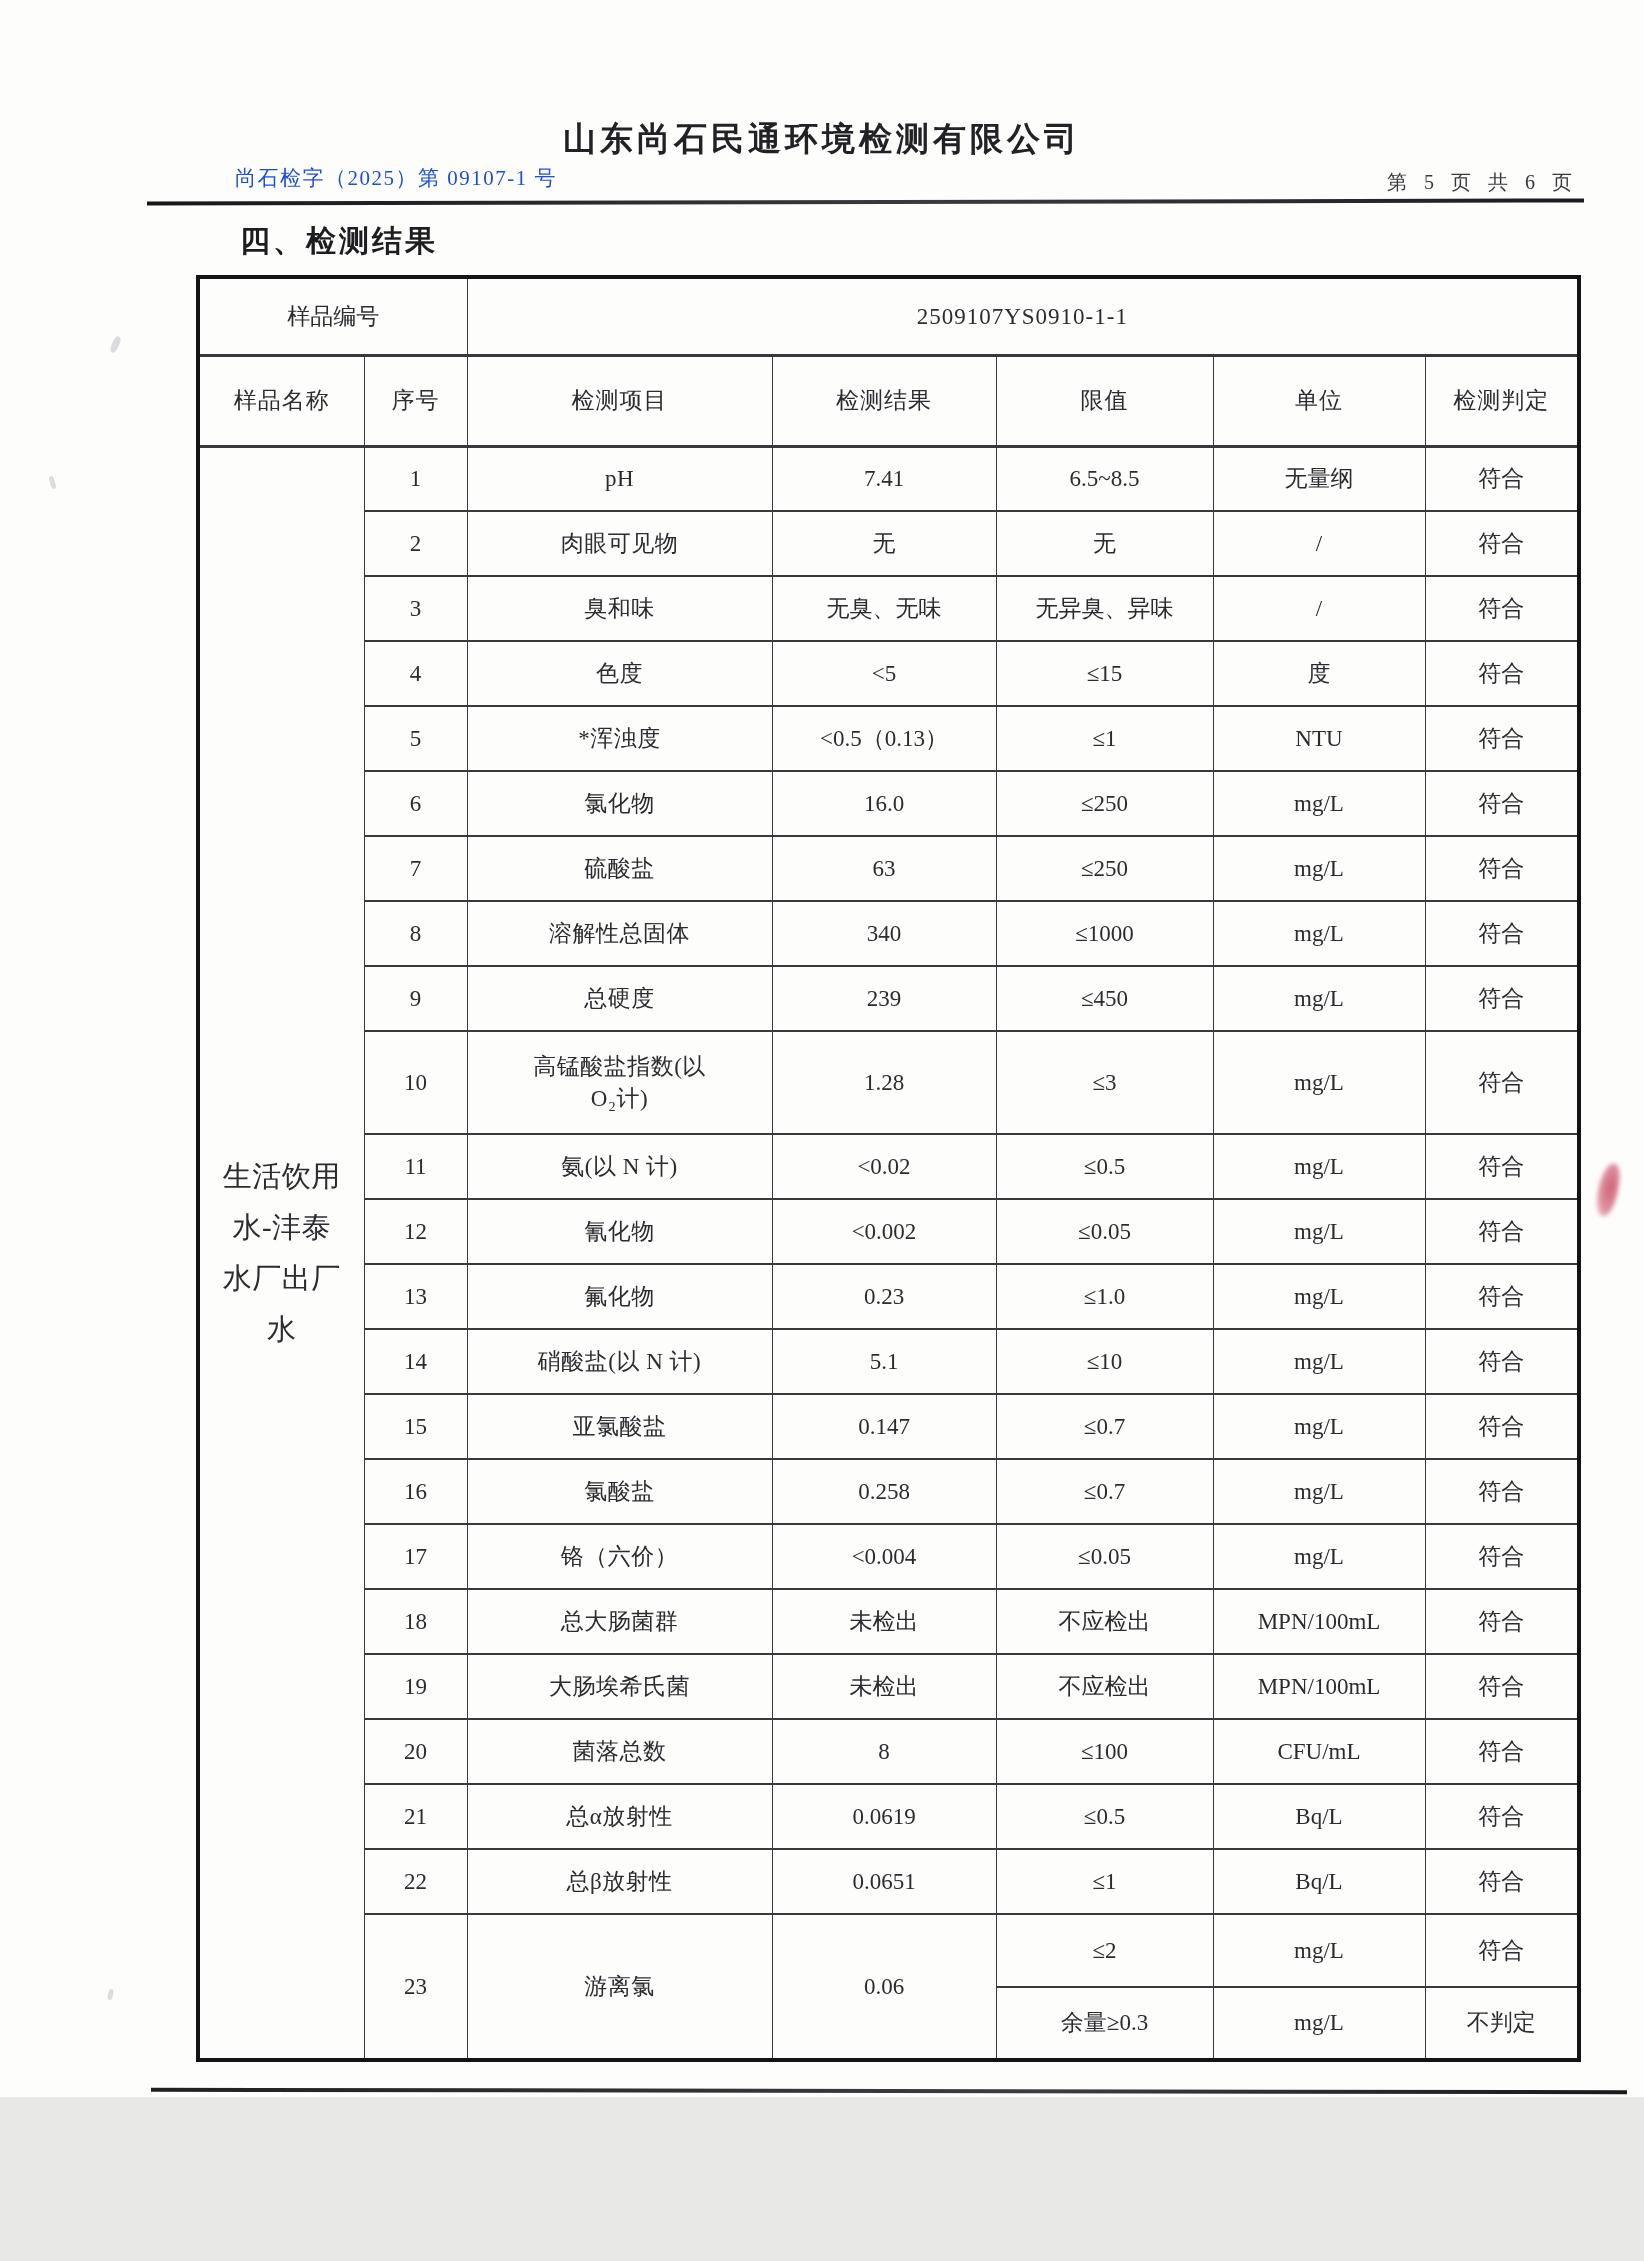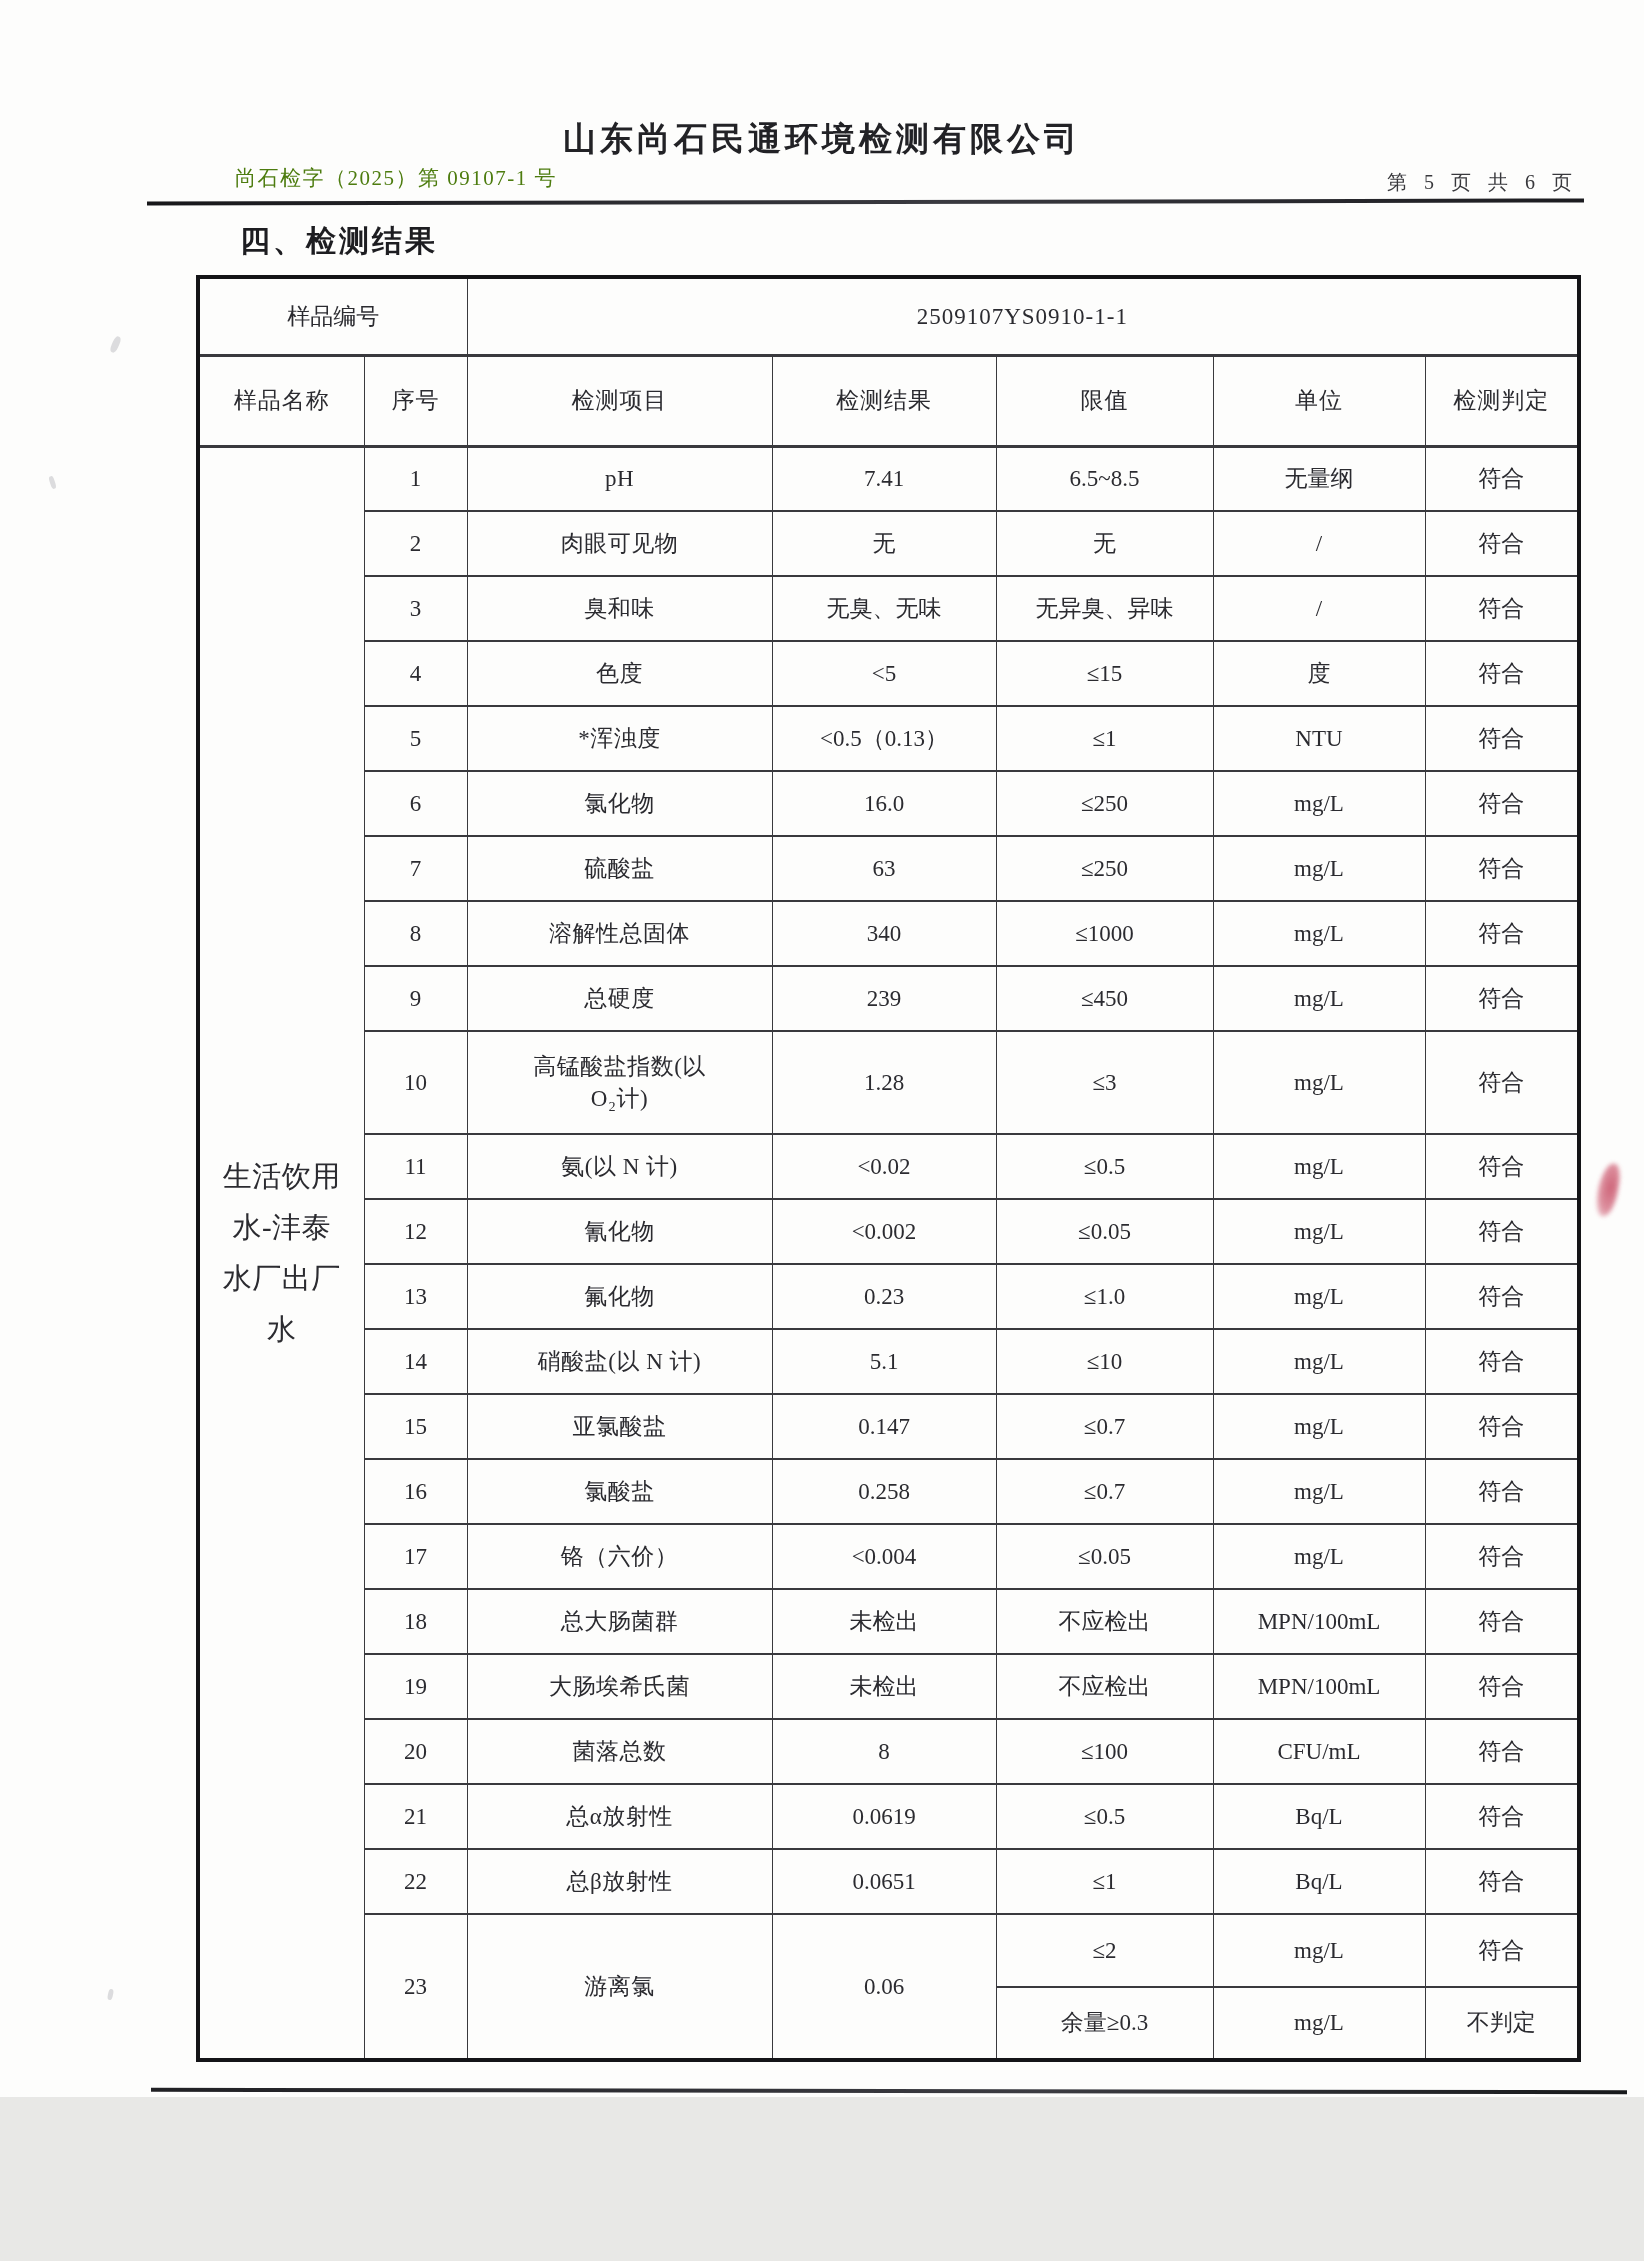--- a/index.html
+++ b/index.html
@@ -11,21 +11,21 @@
     color:#26262a;
     overflow:hidden;
   }
   .company{
     position:absolute;top:117px;left:0;width:100%;
     text-align:center;font-size:33px;font-weight:600;letter-spacing:4px;
     color:#222226;
   }
   .doc-number{
     position:absolute;top:164px;left:235px;
-    font-size:21px;letter-spacing:1.5px;color:#4d7c0f;
+    font-size:21px;letter-spacing:1.5px;color:#1d4ed8;
   }
   .page-info{
     position:absolute;top:169px;right:66px;
     font-size:20px;letter-spacing:6px;color:#38383c;
   }
   .header-rule{
     position:absolute;top:200px;left:147px;width:1437px;height:3.5px;
     background:linear-gradient(90deg,#17171a,#3a3a40 55%,#1c1c20);
     transform:rotate(-0.12deg);
   }

